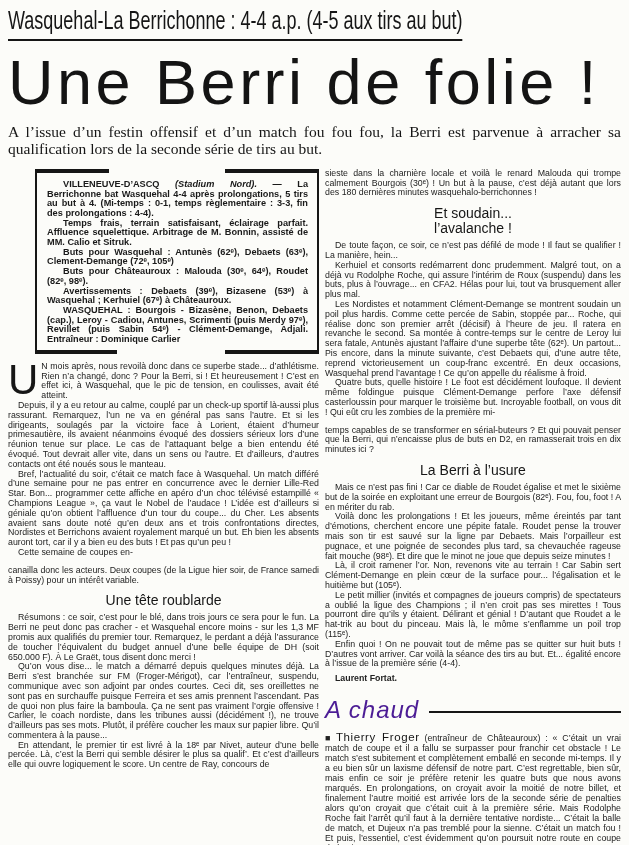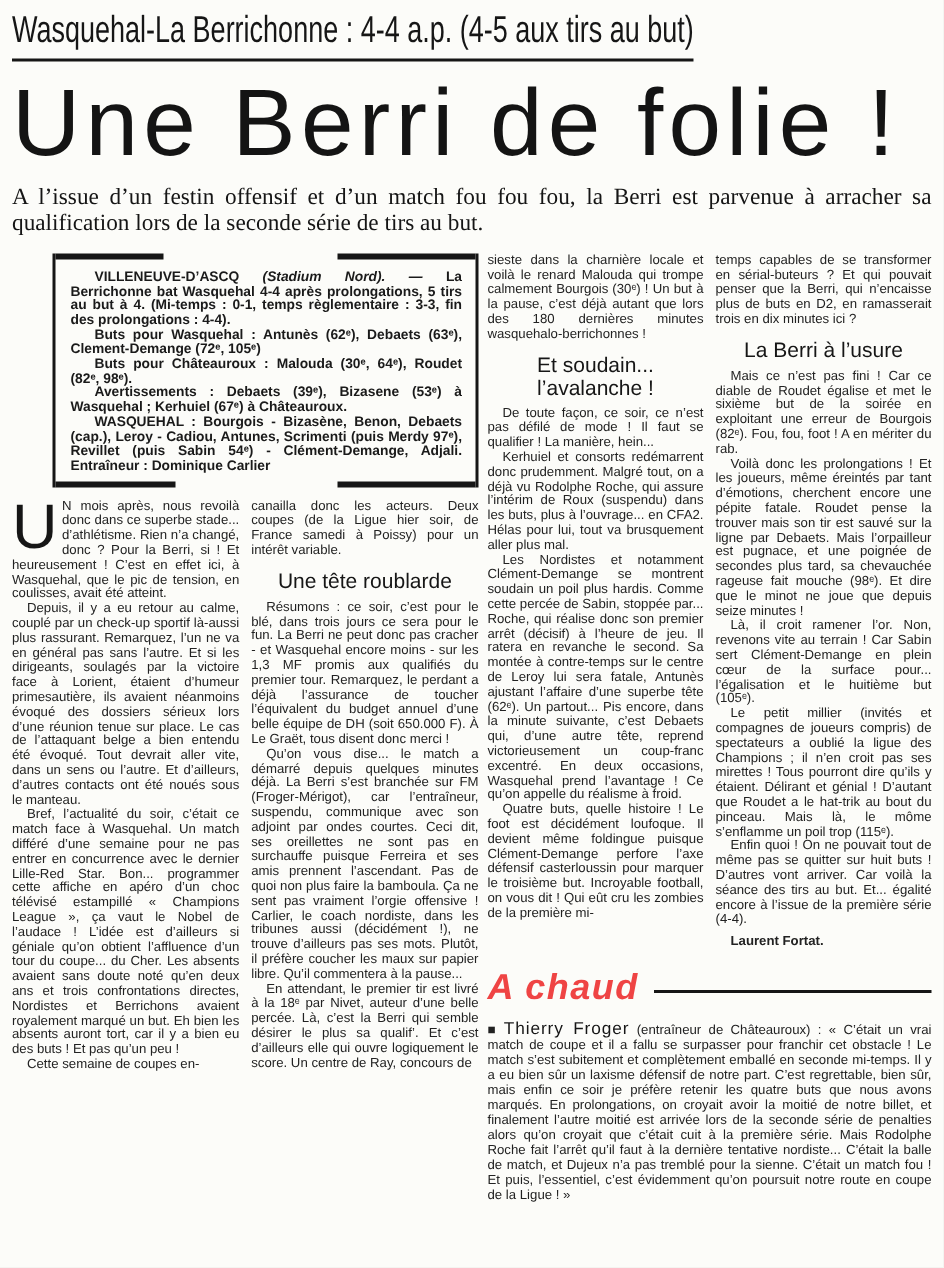--- a/index.html
+++ b/index.html
@@ -22,21 +22,21 @@
     line-height:.95; margin:7px 0 10px 0; white-space:nowrap;
   }
   .lede {
     font-family:"Liberation Serif", serif; font-size:15.5px; line-height:17.5px;
     text-align:justify; color:#151515; margin-bottom:11px;
   }
   
   .content { display:flex; gap:6px; }
   .half-left  { width:311px; flex:none; }
   .half-right { flex:1; min-width:0; }
-  .cols { display:flex; gap:8px; }
+  .cols { display:flex; gap:8px;flex-direction:column; }
   .col { flex:1; min-width:0; }
   .col p {
     font-size:8.8px; line-height:9.8px; text-align:justify;
     text-indent:10px; color:#222;
   }
   .col p.noindent { text-indent:0; }
   .subhead {
     font-size:14px; font-weight:400; text-align:center; color:#161616;
     line-height:15px; margin:8px 0 5px 0; white-space:pre-line;
   }
@@ -56,22 +56,22 @@
   }
   .corner { position:absolute; background:#161616; height:4px; }
   .c-tl { top:0; left:0;  width:72px; }
   .c-tr { top:0; right:0; width:92px; }
   .c-bl { bottom:0; left:0;  width:80px; }
   .c-br { bottom:0; right:0; width:92px; }
   
   .a-chaud { margin-top:12px; }
   .ac-head { display:flex; align-items:center; gap:10px; margin-bottom:8px; }
   .ac-title {
-    font-style:italic; font-size:24px; font-weight:700; letter-spacing:1px;
-    color:#ef4444; white-space:nowrap;
+    font-style:italic; font-size:24px; font-weight:400; letter-spacing:1px;
+    color:#4c1d95; white-space:nowrap;
   }
   .ac-rule { flex:1; height:2px; background:#161616; margin-top:4px; }
   .ac-text {
     font-size:8.8px; line-height:10px; text-align:justify; color:#222;
   }
   .ac-bullet { font-size:9px; margin-right:3px; }
   .ac-speaker { font-size:11.5px; letter-spacing:.6px; color:#161616; }
 </style>
 </head>
 <body>
@@ -89,20 +89,21 @@
   <div class="content">
 
     <div class="half-left">
 
       <div class="infobox">
         <span class="corner c-tl"></span>
         <span class="corner c-tr"></span>
         <span class="corner c-bl"></span>
         <span class="corner c-br"></span>
         <p><span>VILLENEUVE-D’ASCQ</span><em> (Stadium Nord). — </em><span>La Berrichonne bat Wasquehal 4-4 après prolongations, 5 tirs au but à 4. (Mi-temps : 0-1, temps règlementaire : 3-3, fin des prolongations : 4-4).</span></p>
+        <p>Temps frais, terrain satisfaisant, éclairage parfait. Affluence squelettique. Arbitrage de M. Bonnin, assisté de MM. Calio et Sitruk.</p>
         <p>Buts pour Wasquehal : Antunès (62ᵉ), Debaets (63ᵉ), Clement-Demange (72ᵉ, 105ᵉ)</p>
         <p>Buts pour Châteauroux : Malouda (30ᵉ, 64ᵉ), Roudet (82ᵉ, 98ᵉ).</p>
         <p>Avertissements : Debaets (39ᵉ), Bizasene (53ᵉ) à Wasquehal ; Kerhuiel (67ᵉ) à Châteauroux.</p>
         <p>WASQUEHAL : Bourgois - Bizasène, Benon, Debaets (cap.), Leroy - Cadiou, Antunes, Scrimenti (puis Merdy 97ᵉ), Revillet (puis Sabin 54ᵉ) - Clément-Demange, Adjali. Entraîneur : Dominique Carlier</p>
       </div>
 
       <div class="cols">
         <div class="col">
           <p class="noindent"><span class="dropcap">U</span><span>N mois après, nous revoilà donc dans ce superbe stade... d’athlétisme. Rien n’a changé, donc ? Pour la Berri, si ! Et heureusement ! C’est en effet ici, à Wasquehal, que le pic de tension, en coulisses, avait été atteint.</span></p>
           <p>Depuis, il y a eu retour au calme, couplé par un check-up sportif là-aussi plus rassurant. Remarquez, l’un ne va en général pas sans l’autre. Et si les dirigeants, soulagés par la victoire face à Lorient, étaient d’humeur primesautière, ils avaient néanmoins évoqué des dossiers sérieux lors d’une réunion tenue sur place. Le cas de l’attaquant belge a bien entendu été évoqué. Tout devrait aller vite, dans un sens ou l’autre. Et d’ailleurs, d’autres contacts ont été noués sous le manteau.</p>

